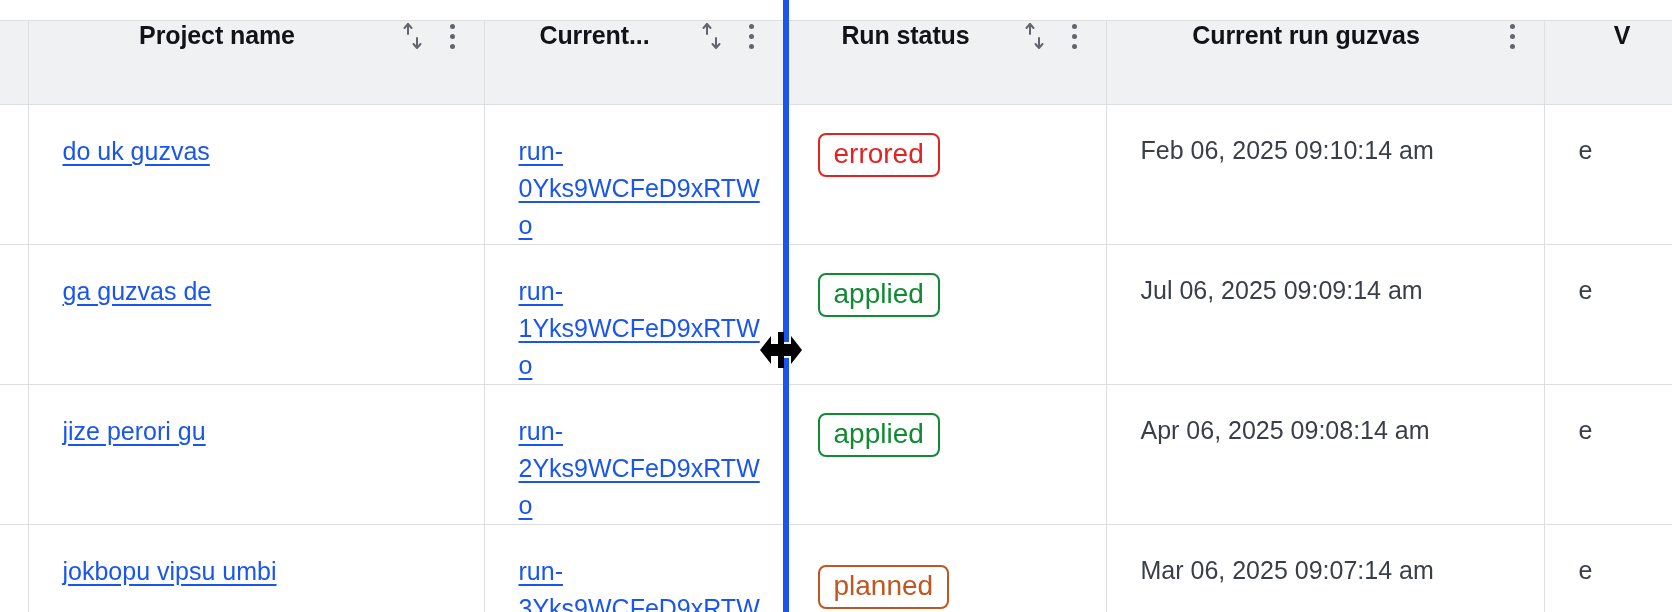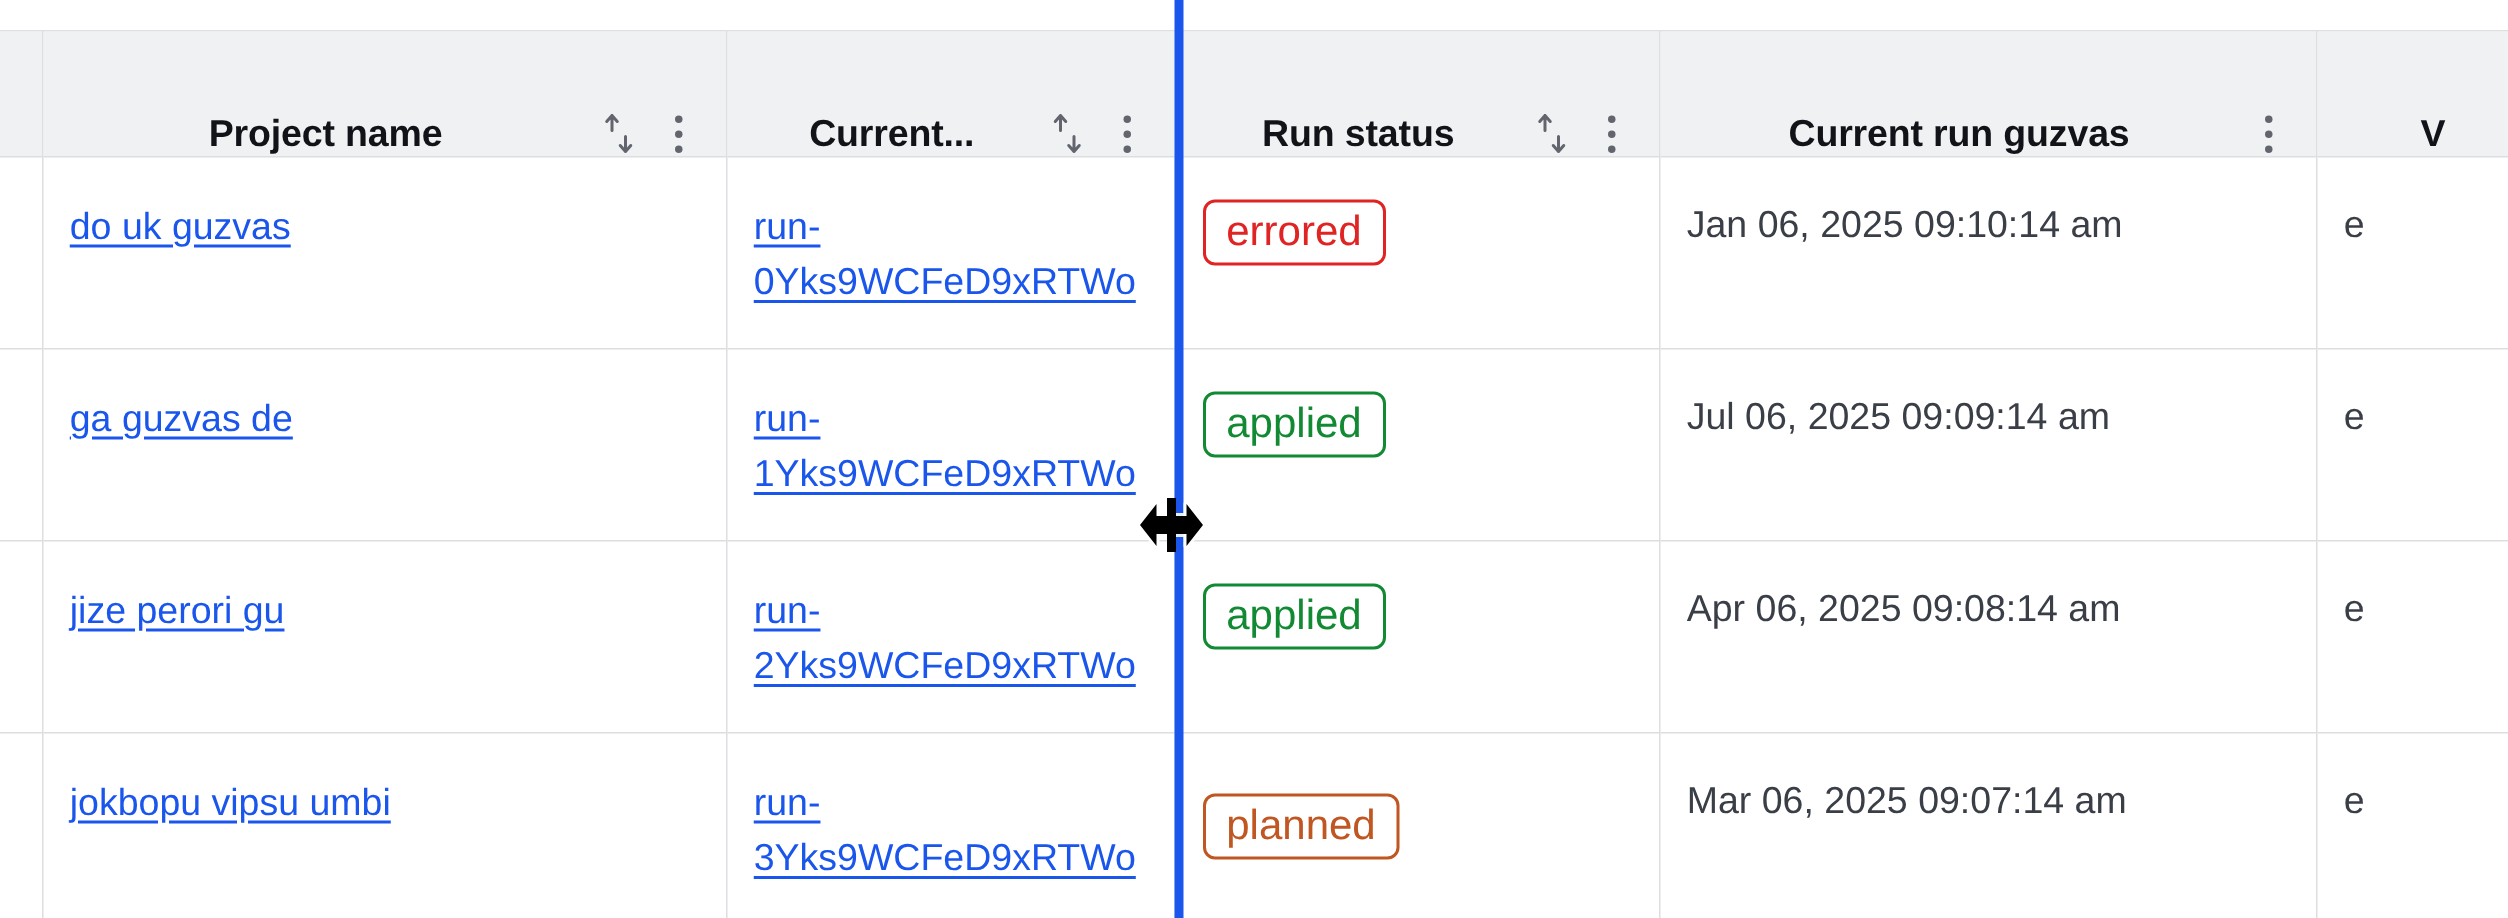--- a/index.html
+++ b/index.html
@@ -45,21 +45,21 @@
     border-top: 1px solid #DCDEE2;
     padding: 0 18px;
     position: relative;
   }
   thead th.spacer-col {
     padding: 0;
     border-right: 1px solid #DCDEE2;
   }
   .th-inner {
     display: flex;
-    align-items: flex-end;
+    align-items: flex-start;
     height: 83px;
     width: 100%;
     gap: 0;
   }
   .th-label {
     font-size: 25px;
     font-weight: bold;
     color: #111318;
     white-space: nowrap;
     overflow: hidden;
@@ -93,21 +93,21 @@
   .kebab span {
     display: block;
     width: 5px;
     height: 5px;
     border-radius: 50%;
     background: #62656E;
   }
   tbody td {
     background: #ffffff;
     height: 128px;
-    padding: 28px 18px 0 18px;
+    padding: 28px 18px 0 34px;
     font-size: 25px;
     color: #3A3F47;
   }
   tbody td.spacer-col { padding: 0; }
   tbody tr.row-last td { border-bottom: none; }
   .cell-link {
     color: #1A56EC;
     text-decoration: underline;
     text-underline-offset: 4px;
     font-size: 25px;
@@ -259,21 +259,21 @@
           <td>
             <a class="cell-link">do uk guzvas</a>
           </td>
           <td>
             <a class="cell-link">run-0Yks9WCFeD9xRTWo</a>
           </td>
           <td>
             <span class="badge errored">errored</span>
           </td>
           <td>
-            <span class="cell-text">Jan 06, 2025 09:10:14 am</span>
+            <span class="cell-text">Feb 06, 2025 09:10:14 am</span>
           </td>
           <td>
             <span class="cell-text">e</span>
           </td>
         </tr>
 
         <tr>
           <td class="spacer-col"></td>
           <td>
             <a class="cell-link">ga guzvas de</a>

